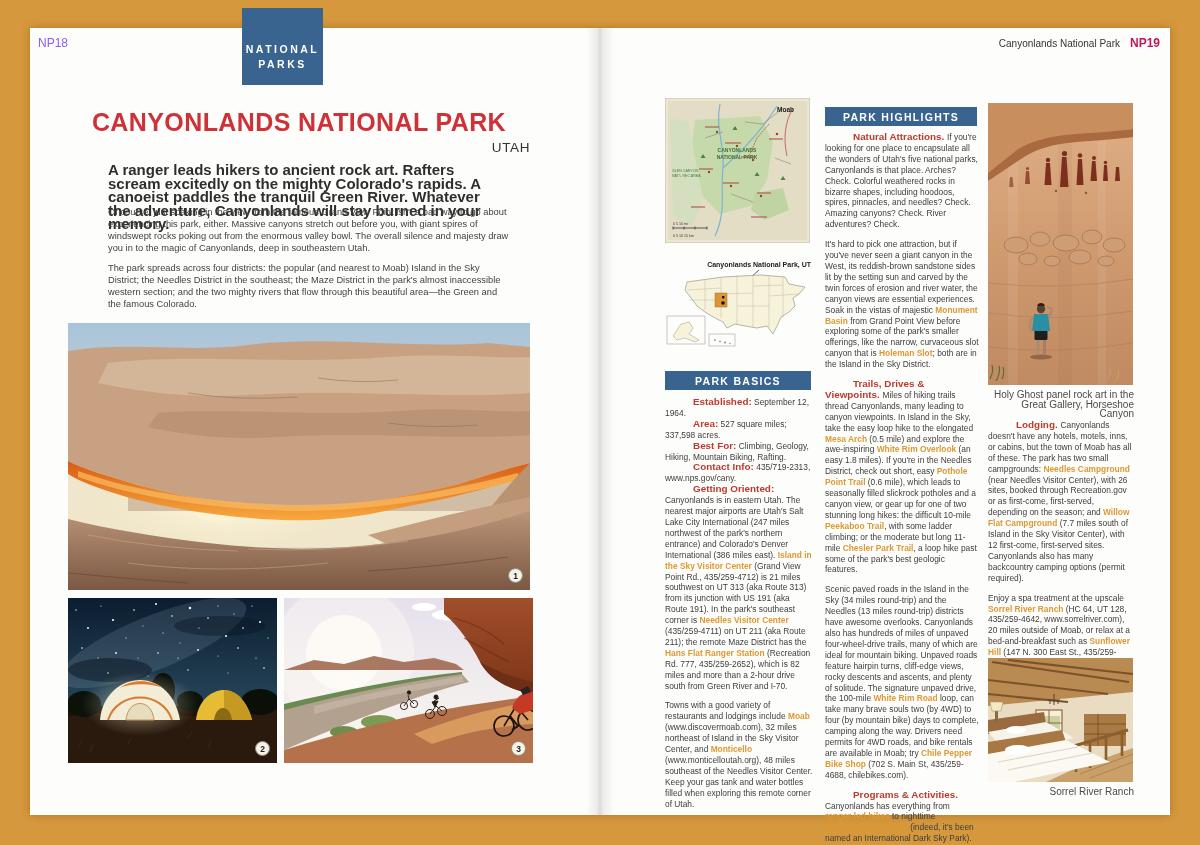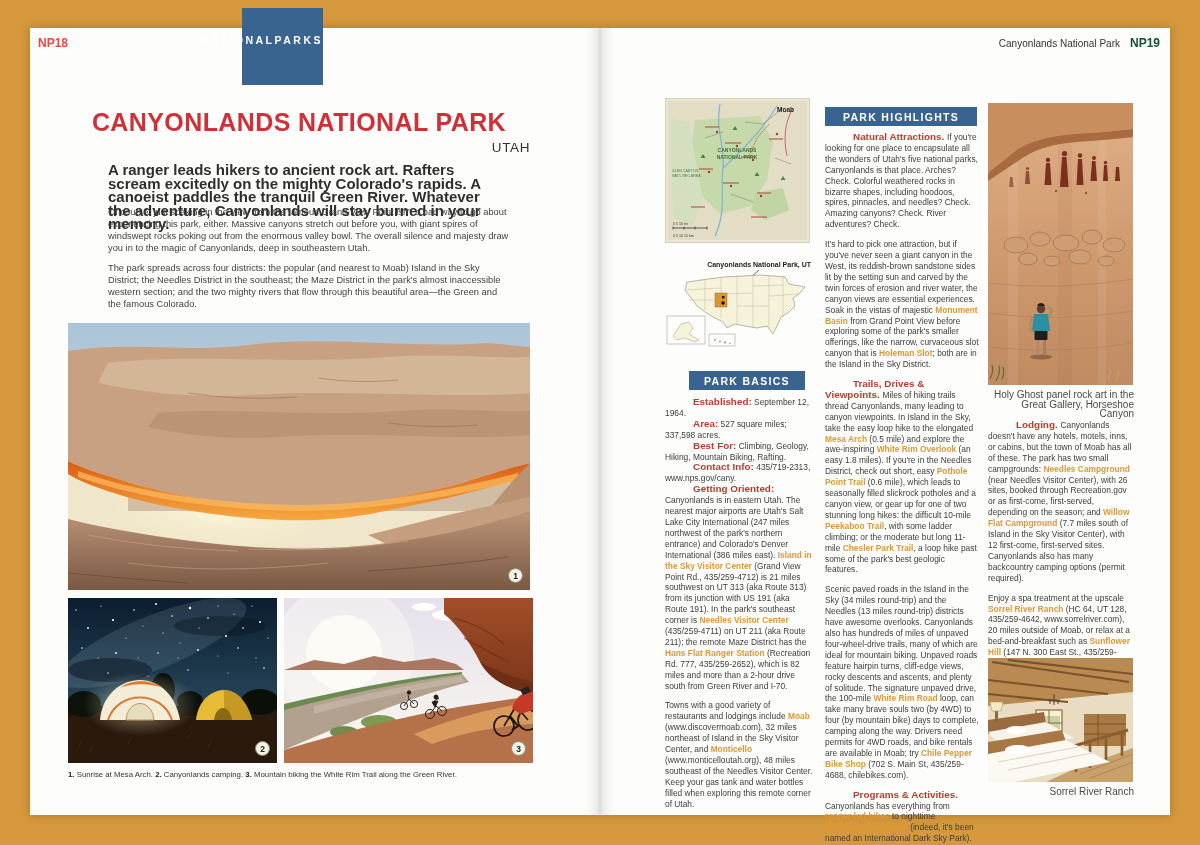--- a/index.html
+++ b/index.html
@@ -9,42 +9,42 @@
     font-family:"Liberation Sans",sans-serif;
   }
   .spread{
     position:absolute;left:30px;top:28px;width:1140px;height:787px;
     background:#fdfdfb;box-shadow:0 0 8px rgba(90,55,10,.35);
   }
   .gutter{
     position:absolute;left:556px;top:0;width:28px;height:100%;pointer-events:none;
     background:linear-gradient(to right,rgba(0,0,0,0) 0%,rgba(0,0,0,.07) 40%,rgba(0,0,0,.14) 50%,rgba(0,0,0,.07) 60%,rgba(0,0,0,0) 100%);
   }
-  .folio-left{position:absolute;left:8px;top:8px;font-size:12px;font-weight:bold;color:#ef4444;}
+  .folio-left{position:absolute;left:8px;top:8px;font-size:12px;font-weight:normal;color:#8b5cf6;}
   .badge{
     position:absolute;left:212px;top:-20px;width:81px;height:77px;background:#39648f;
-    color:#fff;display:flex;flex-direction:row;align-items:center;justify-content:flex-end;
+    color:#fff;display:flex;flex-direction:column;align-items:center;justify-content:flex-end;
     box-sizing:border-box;padding-bottom:13px;z-index:5;
   }
   .badge div{font-size:10.5px;font-weight:bold;letter-spacing:2.5px;line-height:15px;text-align:center;}
   .lp-title{position:absolute;left:38px;top:80px;width:462px;text-align:center;color:#cf3138;font-size:25px;font-weight:bold;letter-spacing:.4px;}
   .lp-state{position:absolute;left:38px;top:112px;width:462px;text-align:right;color:#333;font-size:13.5px;font-weight:normal;letter-spacing:.6px;}
   .lp-intro{position:absolute;left:78px;top:135px;width:392px;font-size:15px;font-weight:bold;color:#2e2e2e;line-height:13.5px;}
   .lp-para{position:absolute;left:78px;width:404px;font-size:9.3px;color:#3f3f3f;line-height:12px;}
   .lp-caption{position:absolute;left:38px;top:742px;width:470px;font-size:7.8px;color:#333;}
   .ph{position:absolute;overflow:hidden;background:#ccc;}
   .ph svg{display:block;}
   .num-badge{
     position:absolute;right:7px;bottom:7px;width:13px;height:13px;border-radius:50%;
     background:#f5f2e8;color:#222;font-size:8.5px;font-weight:bold;
     display:flex;align-items:center;justify-content:center;border:.5px solid #8a8a7a;z-index:3;
   }
   .rp-header{position:absolute;right:10px;top:8px;display:flex;gap:10px;align-items:baseline;}
   .rp-header .t{font-size:10px;color:#333;}
-  .rp-header .f{font-size:12px;font-weight:bold;color:#14532d;}
+  .rp-header .f{font-size:12px;font-weight:bold;color:#be185d;}
   .secbar{
     position:absolute;height:19px;background:#39648f;color:#fff;
     display:flex;align-items:center;justify-content:center;
     font-size:10.5px;font-weight:bold;letter-spacing:1.3px;
   }
   .coltext{position:absolute;font-size:8.4px;line-height:10.9px;color:#3d3d3d;}
   .cp{margin:0 0 9px 0;}
   .cp:last-child{margin-bottom:0;}
   .pb-line{margin:0;}
   .gap-top{margin-top:9px;}
@@ -236,21 +236,20 @@
         <circle cx="244" cy="122" r="10" stroke="#1c120c" stroke-width="1.6" fill="none"></circle>
         <path d="M220,128 L232,108 L244,122" stroke="#1c120c" stroke-width="1.6" fill="none"></path>
         <path d="M228,110 C232,98 242,92 249,94 L249,112 L236,116 Z" fill="#c43a26"></path>
         <path d="M236,92 L244,88 L247,94 L239,97 Z" fill="#2a2220"></path>
         <path d="M226,118 L234,128 L228,132" stroke="#1c120c" stroke-width="2" fill="none"></path>
       </g>
     </svg>
     <div class="num-badge">3</div>
   </div>
 
-  <div class="lp-caption"><span class="seg-bold">1.</span><span> Sunrise at Mesa Arch. </span><span class="seg-bold">2.</span><span> Canyonlands camping. </span><span class="seg-bold">3.</span><span> Mountain biking the White Rim Trail along the Green River.</span></div>
 
   <div class="rp-header">
     <span class="t">Canyonlands National Park</span>
     <span class="f">NP19</span>
   </div>
 
   <div class="mapblock" style="left:635px;top:70px;width:145px;height:145px;">
     <svg width="145" height="145" viewBox="0 0 145 145">
       <rect width="145" height="145" fill="#ebe6d2" stroke="#b9b4a0" stroke-width="0.8"></rect>
       <rect x="3" y="3" width="139" height="139" fill="#e4ddc6"></rect>
@@ -327,21 +326,21 @@
       <rect x="44" y="76" width="26" height="12" fill="none" stroke="#aaa69a" stroke-width="0.6"></rect>
       <g fill="#9a9888">
         <circle cx="50" cy="82" r="0.9"></circle>
           <circle cx="55" cy="83.5" r="0.9"></circle>
           <circle cx="60" cy="84.5" r="1.1"></circle>
           <circle cx="65" cy="85.5" r="0.8"></circle>
       </g>
     </svg>
   </div>
 
-  <div class="secbar" style="left:659px;top:343px;width:116px;">PARK BASICS</div>
+  <div class="secbar" style="left:635px;top:343px;width:146px;">PARK BASICS</div>
   <div class="coltext" style="left:635px;top:369px;width:148px;">
     <div class="pb-line"><span class="seg-head">Established:</span><span> September 12, 1964.</span></div>
     <div class="pb-line"><span class="seg-head">Area:</span><span> 527 square miles; 337,598 acres.</span></div>
     <div class="pb-line"><span class="seg-head">Best For:</span><span> Climbing, Geology, Hiking, Mountain Biking, Rafting.</span></div>
     <div class="pb-line"><span class="seg-head">Contact Info:</span><span> 435/719-2313, www.nps.gov/cany.</span></div>
     <div class="pb-line"><span class="seg-head">Getting Oriented:</span><span> Canyonlands is in eastern Utah. The nearest major airports are Utah's Salt Lake City International (247 miles northwest of the park's northern entrance) and Colorado's Denver International (386 miles east). </span><span class="seg-gold">Island in the Sky Visitor Center</span><span> (Grand View Point Rd., 435/259-4712) is 21 miles southwest on UT 313 (aka Route 313) from its junction with US 191 (aka Route 191). In the park's southeast corner is </span><span class="seg-gold">Needles Visitor Center</span><span> (435/259-4711) on UT 211 (aka Route 211); the remote Maze District has the </span><span class="seg-gold">Hans Flat Ranger Station</span><span> (Recreation Rd. 777, 435/259-2652), which is 82 miles and more than a 2-hour drive south from Green River and I-70.</span></div>
     <div class="pb-line gap-top"><span>Towns with a good variety of restaurants and lodgings include </span><span class="seg-gold">Moab</span><span> (www.discovermoab.com), 32 miles northeast of Island in the Sky Visitor Center, and </span><span class="seg-gold">Monticello</span><span> (www.monticelloutah.org), 48 miles southeast of the Needles Visitor Center. Keep your gas tank and water bottles filled when exploring this remote corner of Utah.</span></div>
   </div>
 
   <div class="secbar" style="left:795px;top:79px;width:152px;text-align:center;">PARK HIGHLIGHTS</div>

